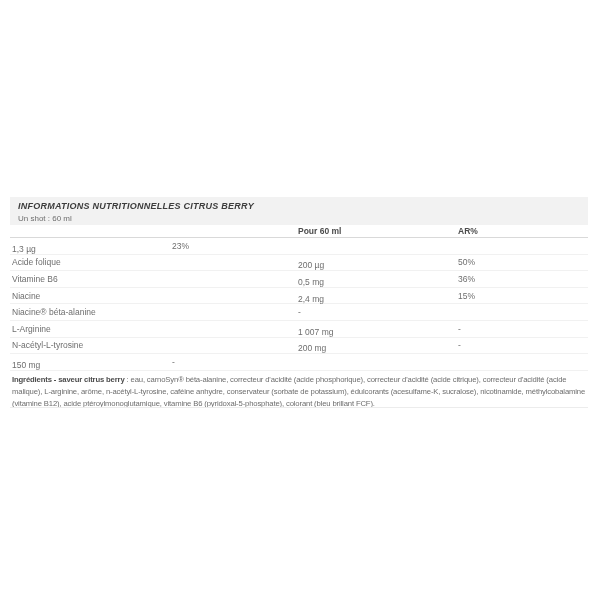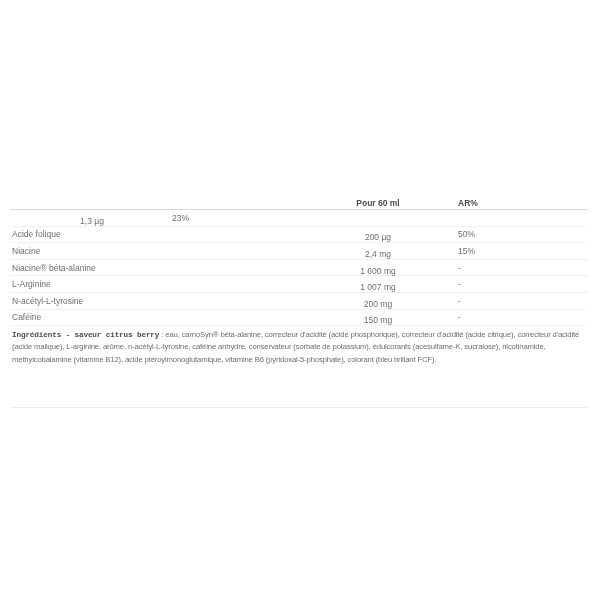--- a/index.html
+++ b/index.html
@@ -42,21 +42,21 @@
     display: flex;
     align-items: flex-end;
     height: 11px;
     padding: 0 0 1px 2px;
     border-bottom: 1px solid var(--header-rule, #d9d9d9);
     font-size: 8.5px;
     font-weight: 700;
     color: var(--header-text, #4c4c4c);
   }
   .c-label { width: 286px; }
-  .c-amount { width: 160px; text-align: center; }
+  .c-amount { width: 160px; }
   .c-ri { flex: 1; text-align: left; }
   
   .row {
     display: flex;
     align-items: center;
     height: 15.6px;
     border-bottom: 1px solid var(--row-rule, #f1f1f1);
     padding-left: 2px;
     font-size: 8.5px;
     color: var(--body-text, #6e6e6e);
@@ -68,81 +68,87 @@
     padding-left: 2px;
     font-size: 7.7px;
     letter-spacing: -0.15px;
     line-height: 12.2px;
     color: var(--body-text, #6e6e6e);
     text-align: left;
   }
   .ingredients b {
     font-weight: 700;
     color: var(--header-text, #4c4c4c);
-    font-family: Liberation Mono, monospace;
   }
   .bottom-rule {
     position: absolute;
     left: 0;
     top: 210px;
     width: 578px;
     border-bottom: 1px solid #ececec;
   }
 </style>
 </head>
 <body>
 
 <div class="sheet">
 
+  <div class="band">
+    <div class="title">INFORMATIONS NUTRITIONNELLES CITRUS BERRY</div>
+    <div class="subtitle">Un shot : 60 ml</div>
+  </div>
 
   <div class="cols">
     <span class="c-label"></span>
     <span class="c-amount">Pour 60 ml</span>
     <span class="c-ri">AR%</span>
   </div>
 
   <div id="rows">
     <div class="row">
       <span class="c-amount">1,3 µg</span>
       <span class="c-ri">23%</span>
     </div>
 
     <div class="row">
       <span class="c-label">Acide folique</span>
       <span class="c-amount">200 µg</span>
       <span class="c-ri">50%</span>
     </div>
 
+    <div class="row">
+      <span class="c-label">Vitamine B6</span>
+      <span class="c-amount">0,5 mg</span>
+      <span class="c-ri">36%</span>
+    </div>
 
     <div class="row">
       <span class="c-label">Niacine</span>
       <span class="c-amount">2,4 mg</span>
       <span class="c-ri">15%</span>
     </div>
 
     <div class="row">
       <span class="c-label">Niacine® béta-alanine</span>
-      <span class="c-amount">1 600 mg</span>
       <span class="c-ri">-</span>
     </div>
 
     <div class="row">
       <span class="c-label">L-Arginine</span>
       <span class="c-amount">1 007 mg</span>
       <span class="c-ri">-</span>
     </div>
 
     <div class="row">
       <span class="c-label">N-acétyl-L-tyrosine</span>
       <span class="c-amount">200 mg</span>
       <span class="c-ri">-</span>
     </div>
 
     <div class="row">
-      <span class="c-label">Caféine</span>
       <span class="c-amount">150 mg</span>
       <span class="c-ri">-</span>
     </div>
   </div>
 
   <p class="ingredients"><b>Ingrédients - saveur citrus berry</b><span> : eau, carnoSyn® béta-alanine, correcteur d'acidité (acide phosphorique), correcteur d'acidité (acide citrique), correcteur d'acidité (acide malique), L-arginine, arôme, n-acétyl-L-tyrosine, caféine anhydre, conservateur (sorbate de potassium), édulcorants (acesulfame-K, sucralose), nicotinamide, méthylcobalamine (vitamine B12), acide ptéroylmonoglutamique, vitamine B6 (pyridoxal-5-phosphate), colorant (bleu brillant FCF).</span></p>
 
   <div class="bottom-rule"></div>
 
 </div>

